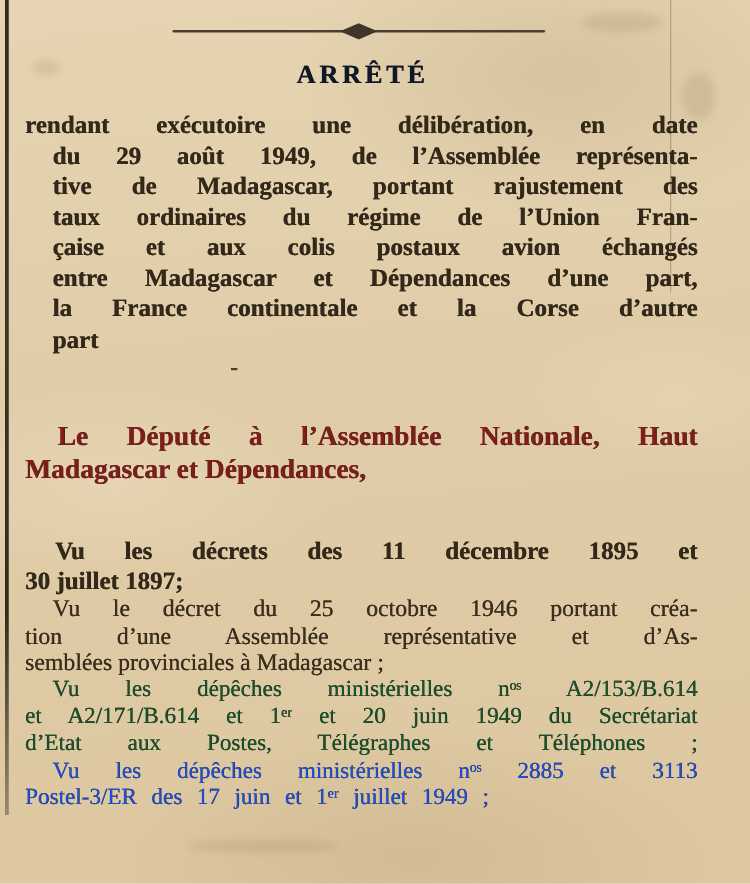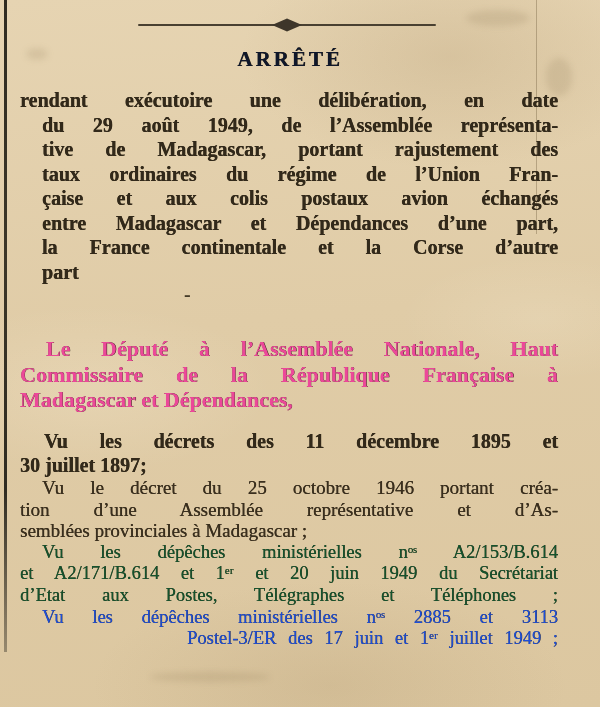--- a/index.html
+++ b/index.html
@@ -25,31 +25,31 @@
   .ornament svg { position:absolute; left:50%; top:1px; transform:translateX(-50%); }
 
   .doc-title { position:absolute; top:47px; left:20px; width:540px; text-align:center;
     font-size:21px; font-weight:bold; letter-spacing:3px; color:#0f172a;
     text-shadow:0.4px 0 0 #2d2415; }
 
   .para { position:absolute; left:20px; width:538px; box-sizing:border-box; }
   .para .ln { box-sizing:border-box; width:100%; }
   .j { text-align:justify; text-align-last:justify; }
   .l { text-align:left; }
-  .wide { word-spacing:7px;text-align:right; }
+  .wide { word-spacing:7px; }
 
   .p-subject { top:88px; font-size:20px; font-weight:bold; line-height:24.5px;
     text-shadow:0.3px 0 0 #32291a; }
   .p-subject .cont { padding-left:22px; }
 
   .end-dash { position:absolute; left:184px; top:283px; width:22px;
     font-size:20px; font-weight:bold; color:#453b28; letter-spacing:0; }
 
   .p-authority { top:336px; font-size:22px; font-weight:bold; line-height:25.5px;
-    color:#ec4899; text-shadow:0.3px 0 0 #2f2617; }
+    color:#7f1d1d; text-shadow:0.3px 0 0 #2f2617; }
   .p-authority .first { padding-left:26px; }
 
   .p-visa-bold { top:429px; font-size:20px; font-weight:bold; line-height:24px;
     text-shadow:0.3px 0 0 #32291a; }
   .p-visa-bold .first { padding-left:24px; }
 
   .p-visa1946 { top:477px; font-size:19px; line-height:21.6px; color:#3a2f1e;
     text-shadow:0.25px 0 0 #3a2f1e; }
   .p-visa1946 .first { padding-left:22px; }
 
@@ -89,21 +89,20 @@
   <div class="ln j cont">çaise et aux colis postaux avion échangés</div>
   <div class="ln j cont">entre Madagascar et Dépendances d’une part,</div>
   <div class="ln j cont">la France continentale et la Corse d’autre</div>
   <div class="ln l cont">part</div>
 </div>
 
 <div class="end-dash">-</div>
 
 <div class="para p-authority">
   <div class="ln j first">Le Député à l’Assemblée Nationale, Haut</div>
-  <div class="ln j">Commissaire de la République Française à</div>
   <div class="ln l">Madagascar et Dépendances,</div>
 </div>
 
 <div class="para p-visa-bold">
   <div class="ln j first">Vu les décrets des 11 décembre 1895 et</div>
   <div class="ln l">30 juillet 1897;</div>
 </div>
 
 <div class="para p-visa1946">
   <div class="ln j first">Vu le décret du 25 octobre 1946 portant créa-</div>

